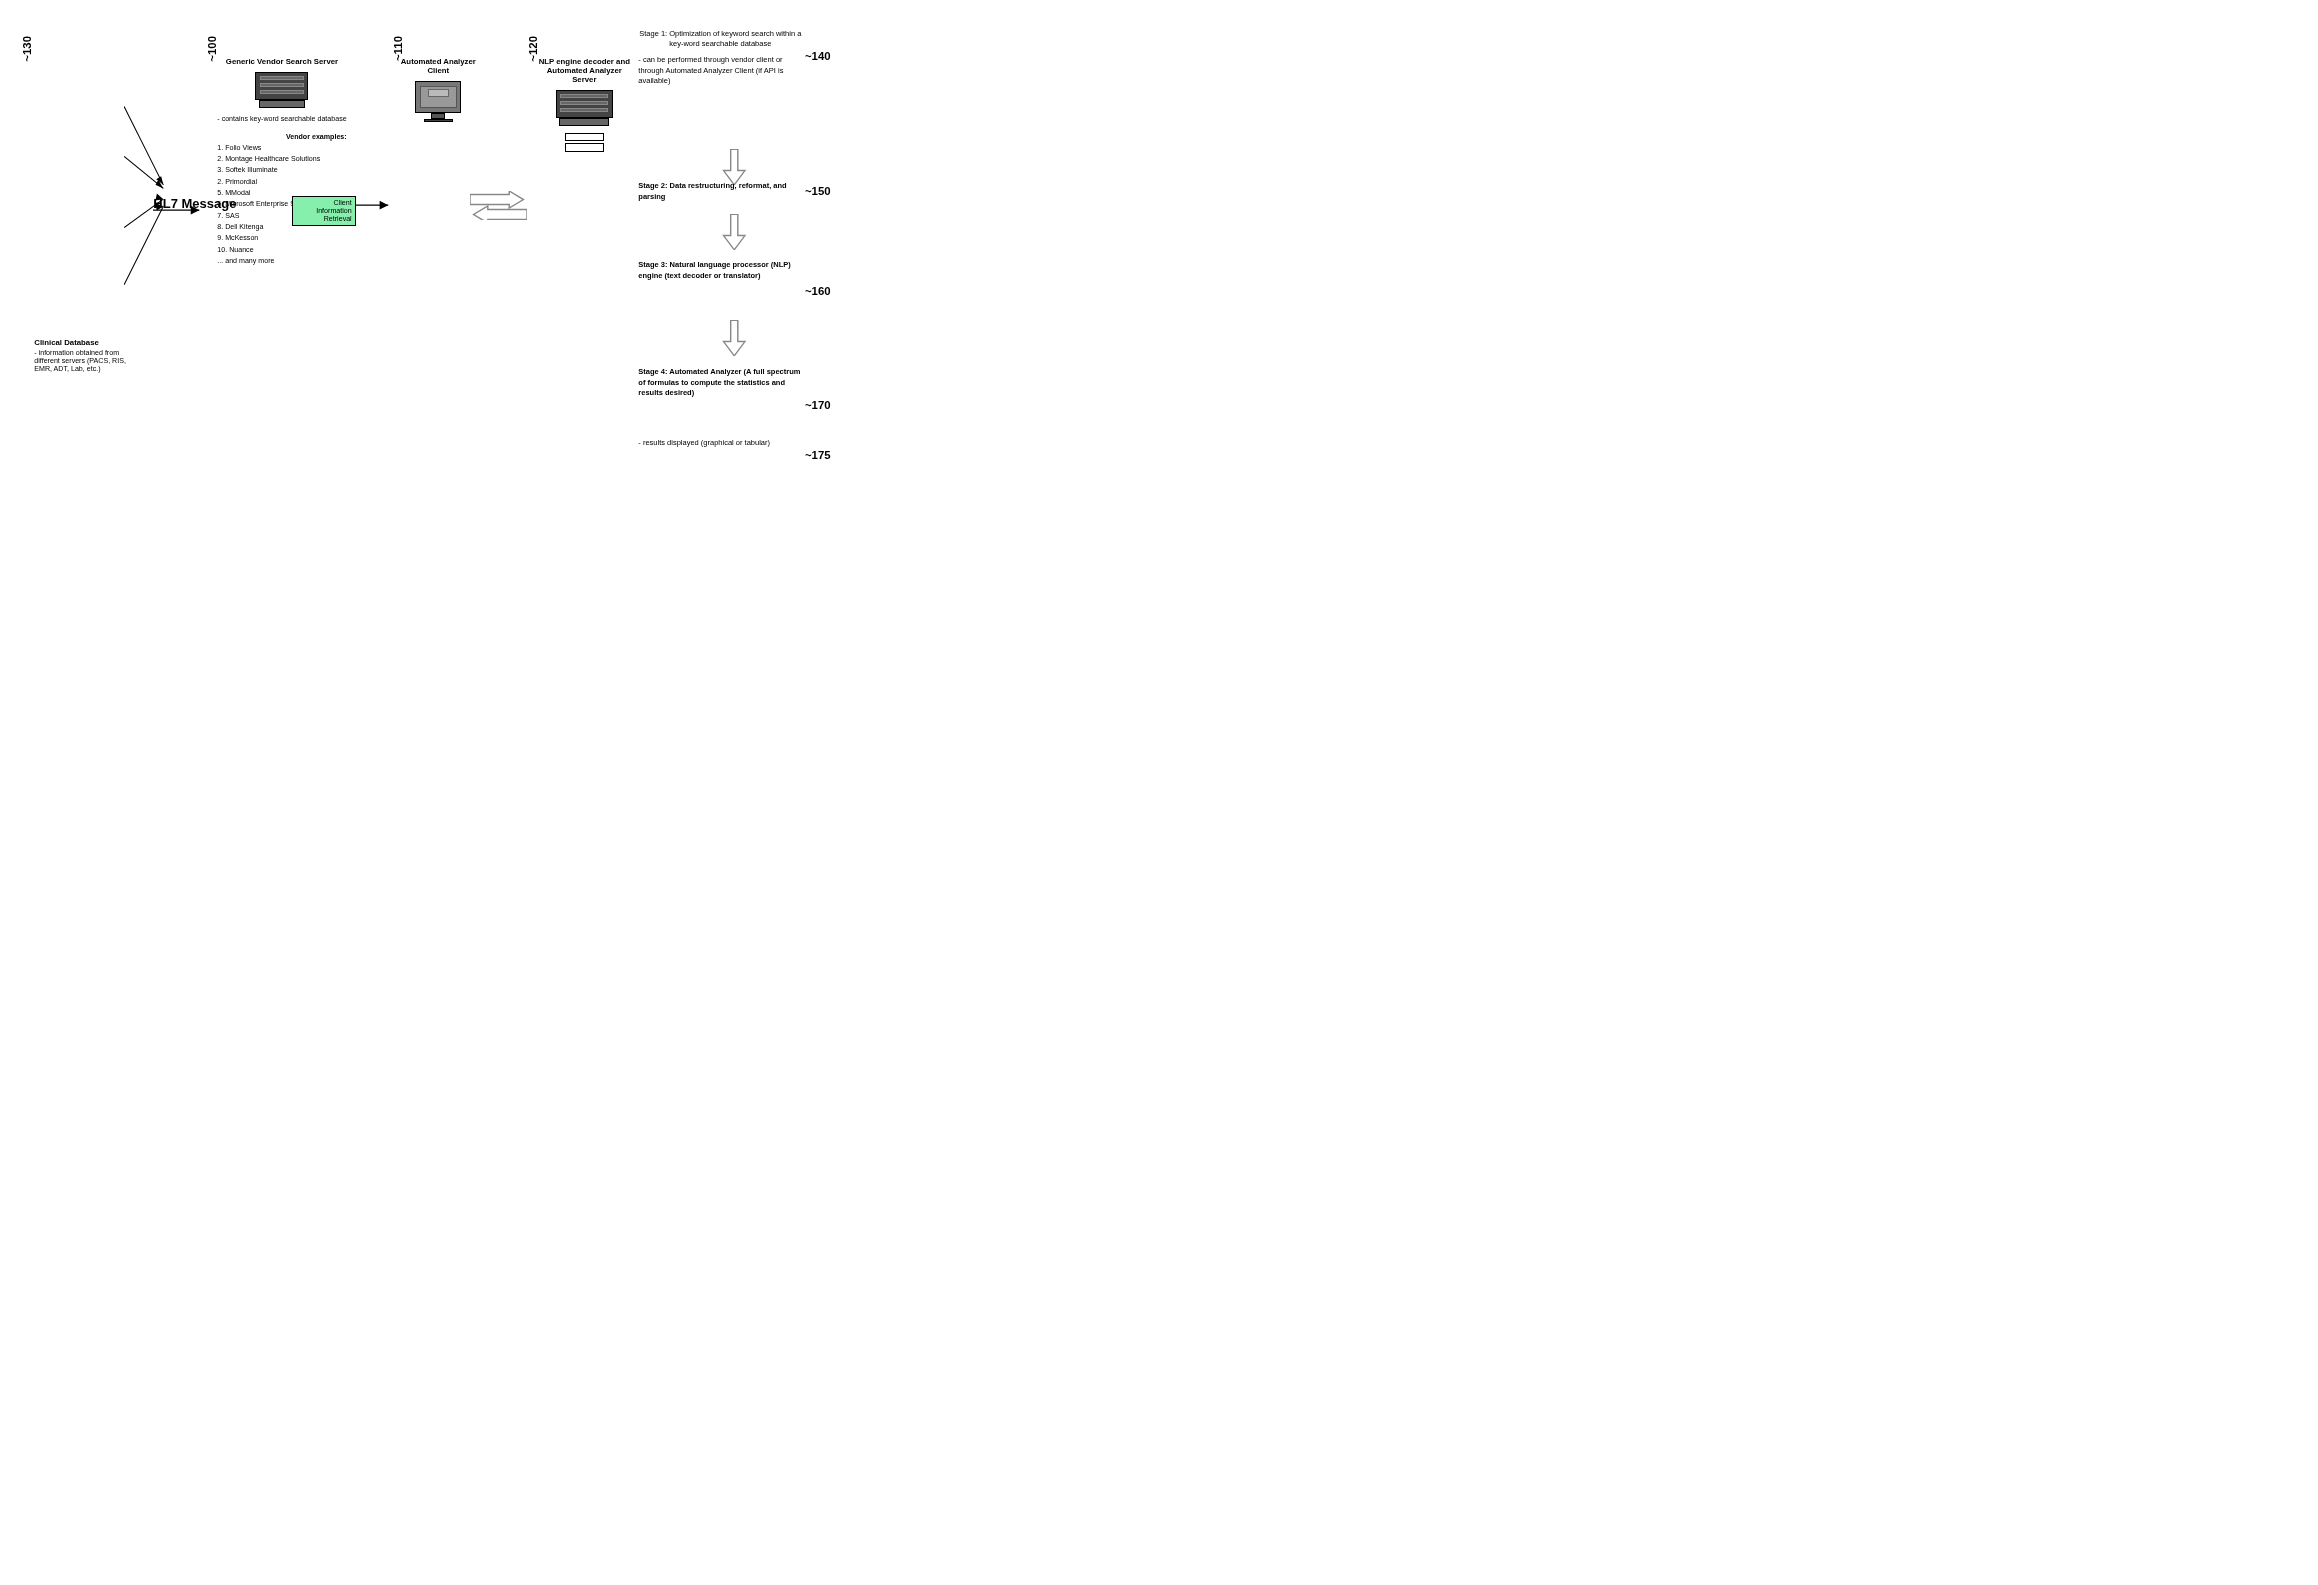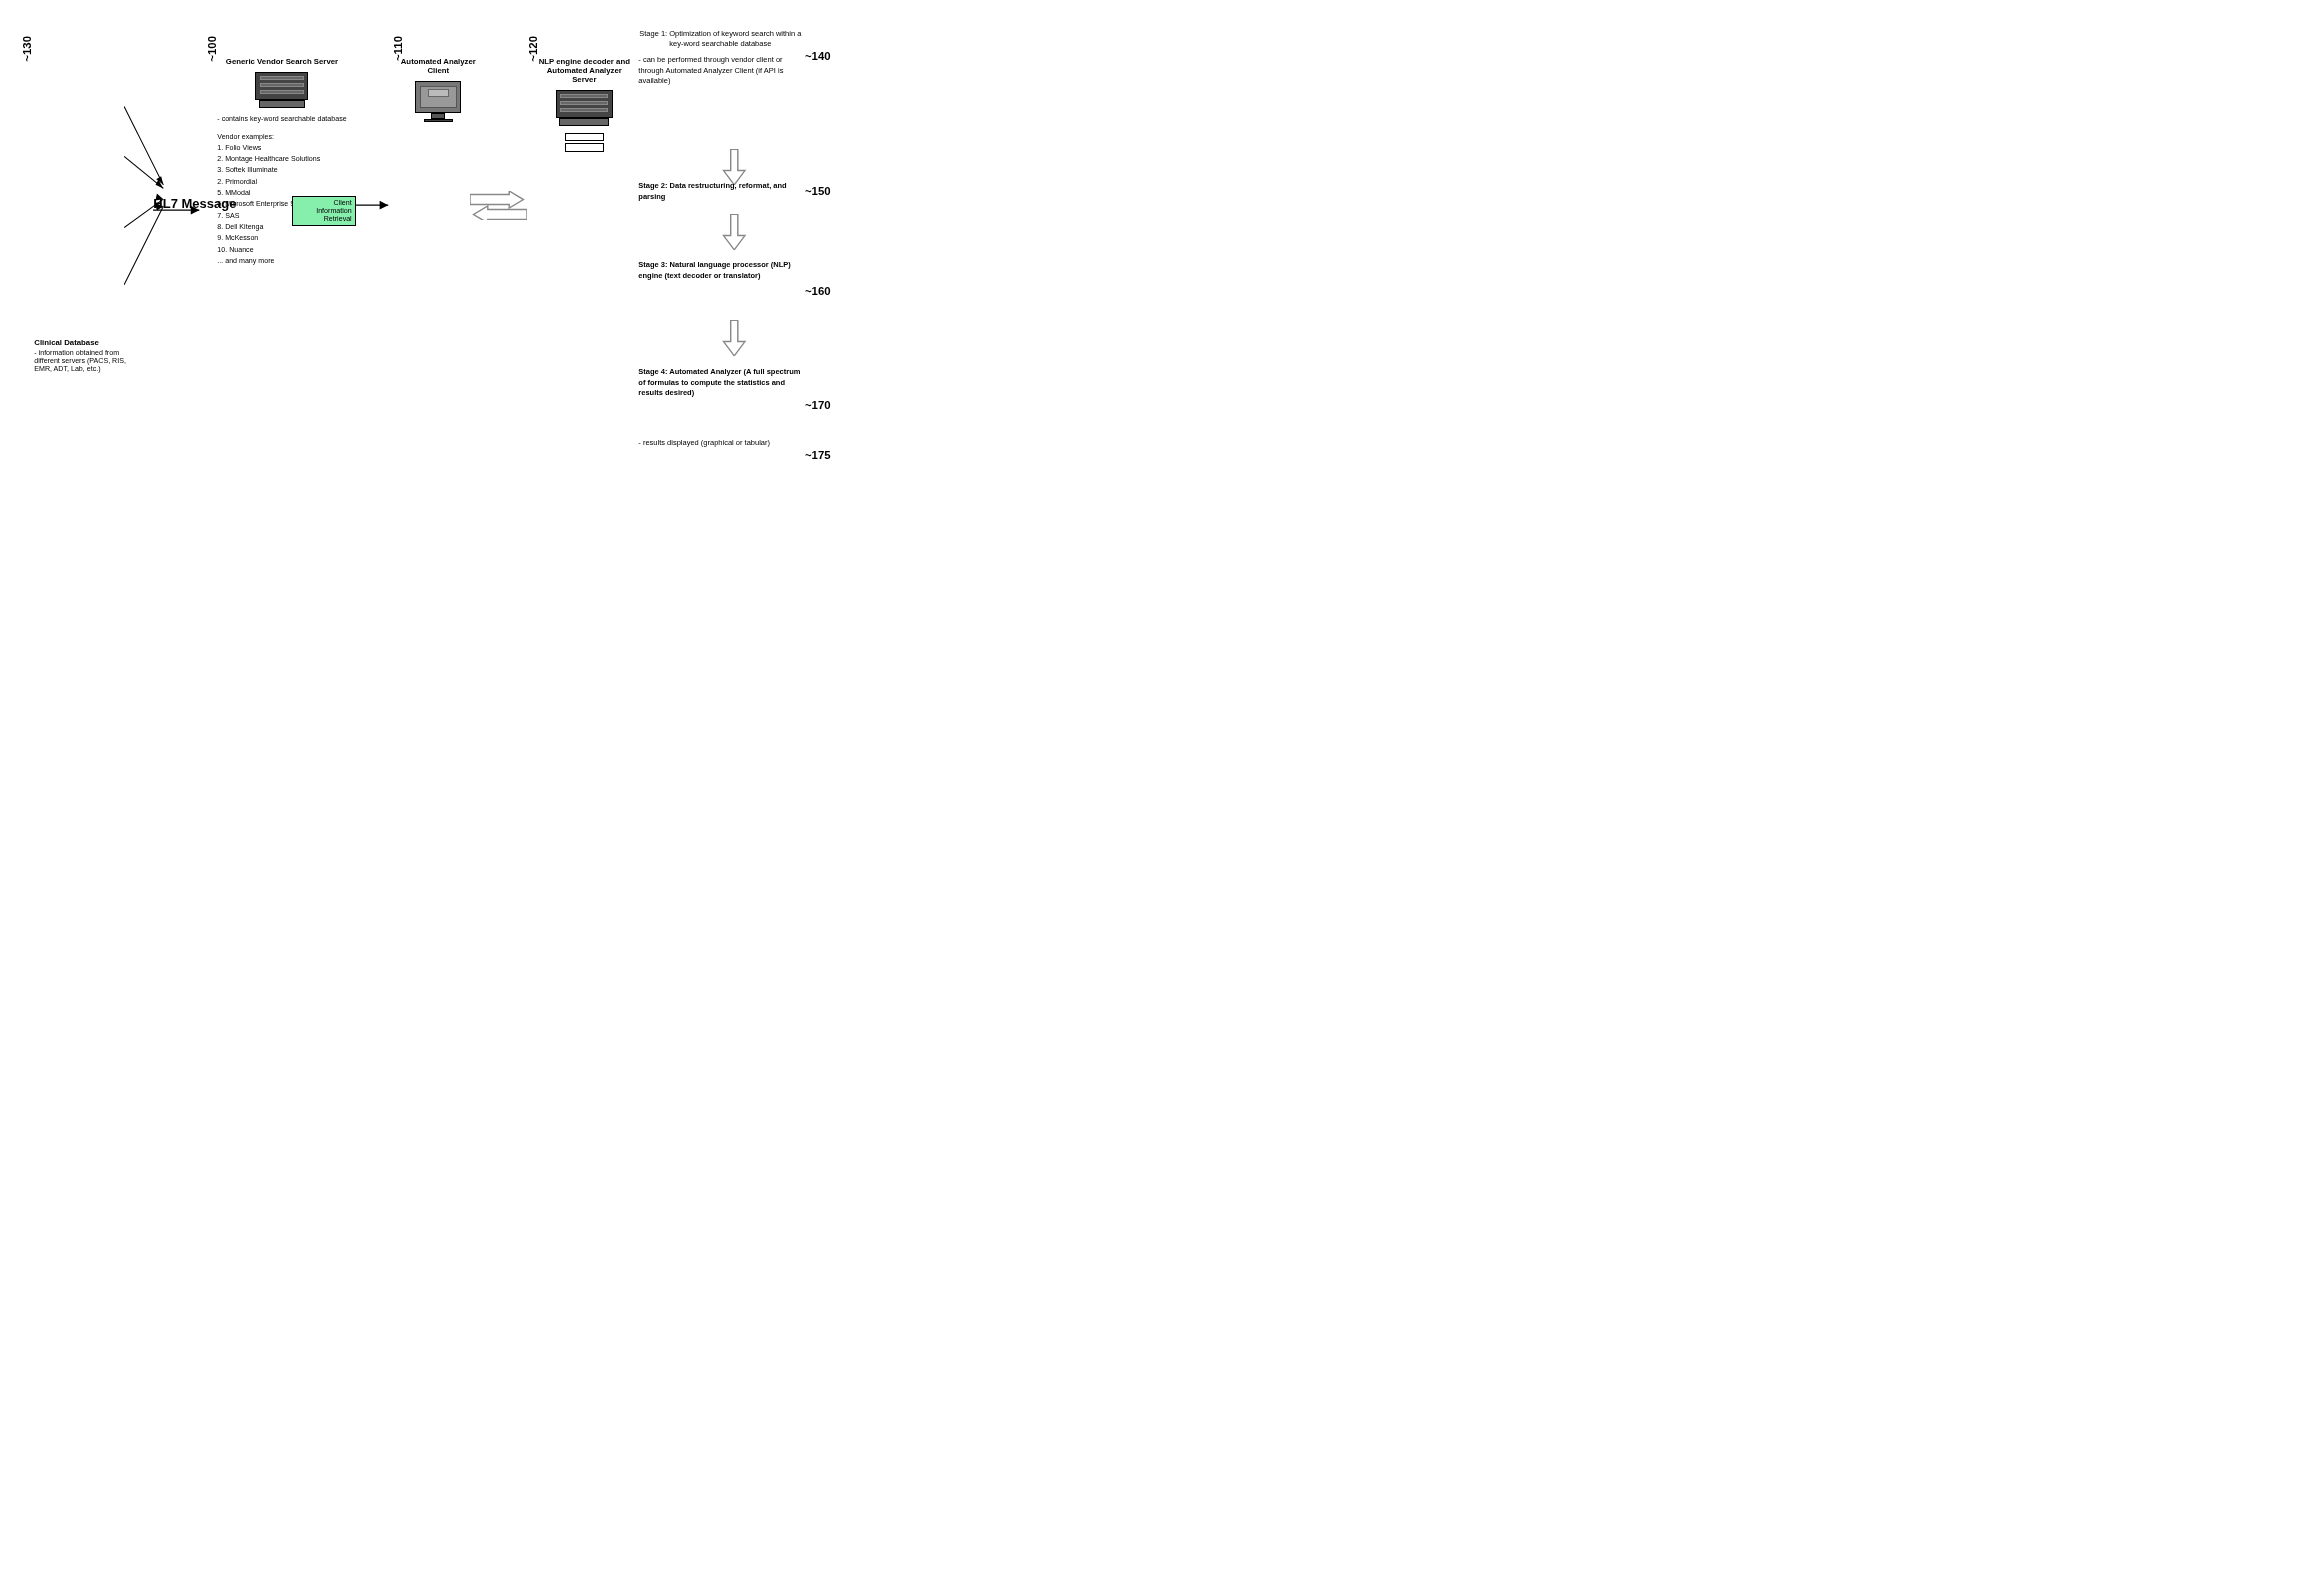--- a/index.html
+++ b/index.html
@@ -72,21 +72,21 @@
         <div style="position:absolute; top:2.9px; left:3.6px; right:3.6px; height:4.3px; background:#666; border:0.7px solid #888;"></div>
         <div style="position:absolute; top:10px; left:3.6px; right:3.6px; height:4.3px; background:#666; border:0.7px solid #888;"></div>
         <div style="position:absolute; top:17px; left:3.6px; right:3.6px; height:4.3px; background:#666; border:0.7px solid #888;"></div>
       </div>
       <div style="width:46px; height:7.1px; background:#666; border:0.7px solid #000; margin:0 auto;"></div>
     </div>
 
     <div style="font-size:7.1px; text-align:right; margin-top:3.6px;">- contains key-word searchable database</div>
 
     <div style="margin-top:10.7px;">
-      <div style="font-size:7.1px; font-weight:normal;">Vendor examples:</div>
+      <div style="font-size:7.1px; font-weight:bold;text-align:right;">Vendor examples:</div>
       <div style="font-size:7.1px; line-height:1.6; margin-top:1.4px;">
         <div>1. Folio Views</div>
         <div>2. Montage Healthcare Solutions</div>
         <div>3. Softek Illuminate</div>
         <div>2. Primordial</div>
         <div>5. MModal</div>
         <div>6. Microsoft Enterprise Search</div>
         <div>7. SAS</div>
         <div>8. Dell Kitenga</div>
         <div>9. McKesson</div>

